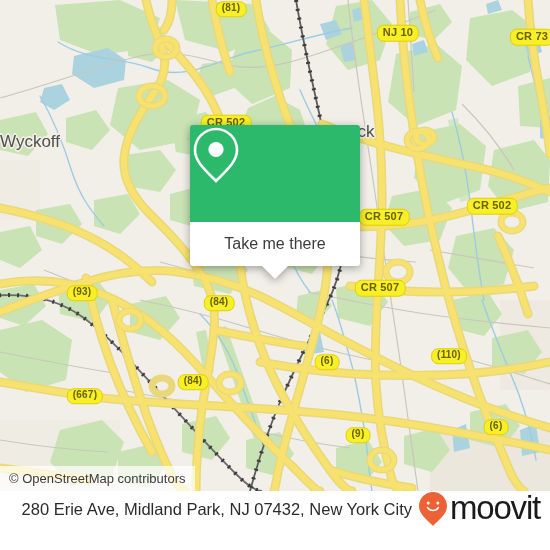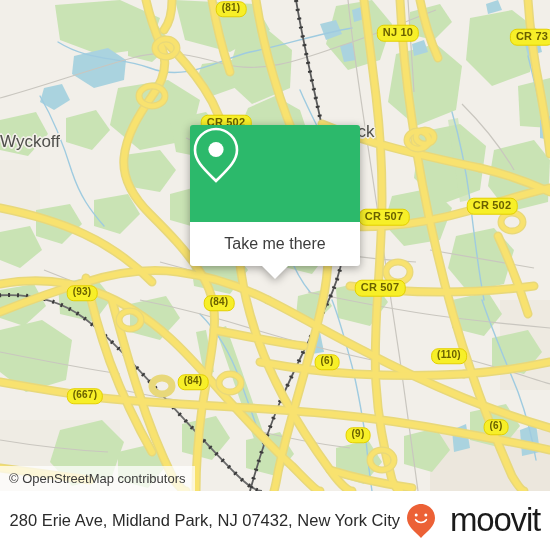--- a/index.html
+++ b/index.html
@@ -64,28 +64,28 @@
     position:absolute; left:0; top:466px; height:25px;
     background:rgba(255,255,255,.72);
     display:flex; align-items:center; padding:8px 9px;
     font-size:13px; color:#3b3b3b; white-space:nowrap;
   }
 
   
   #footer{
     position:absolute; left:0; top:491px; width:550px; height:59px;
     background:#fff; overflow:hidden;
-    display:flex; align-items:center; justify-content:flex-end;
+    display:flex; align-items:flex-start; justify-content:flex-end;
     padding-right:10px;
   }
   #footer-inner{
     position:relative; display:flex; align-items:center; gap:6px; z-index:2;
   }
   #footer-addr{ font-size:16.5px; color:#2b2b2b; white-space:nowrap; }
-  #moovit-logo{ display:flex; align-items:center; gap:14px; }
+  #moovit-logo{ display:flex; align-items:center; gap:2px; }
   #moovit-word{ font-size:33px; color:#1a1a1a; letter-spacing:-1.2px;
                 font-weight:normal; line-height:1; padding-bottom:3px; }
 </style>
 </head>
 <body>
 
 <div id="app">
 
   <div id="map">
 

